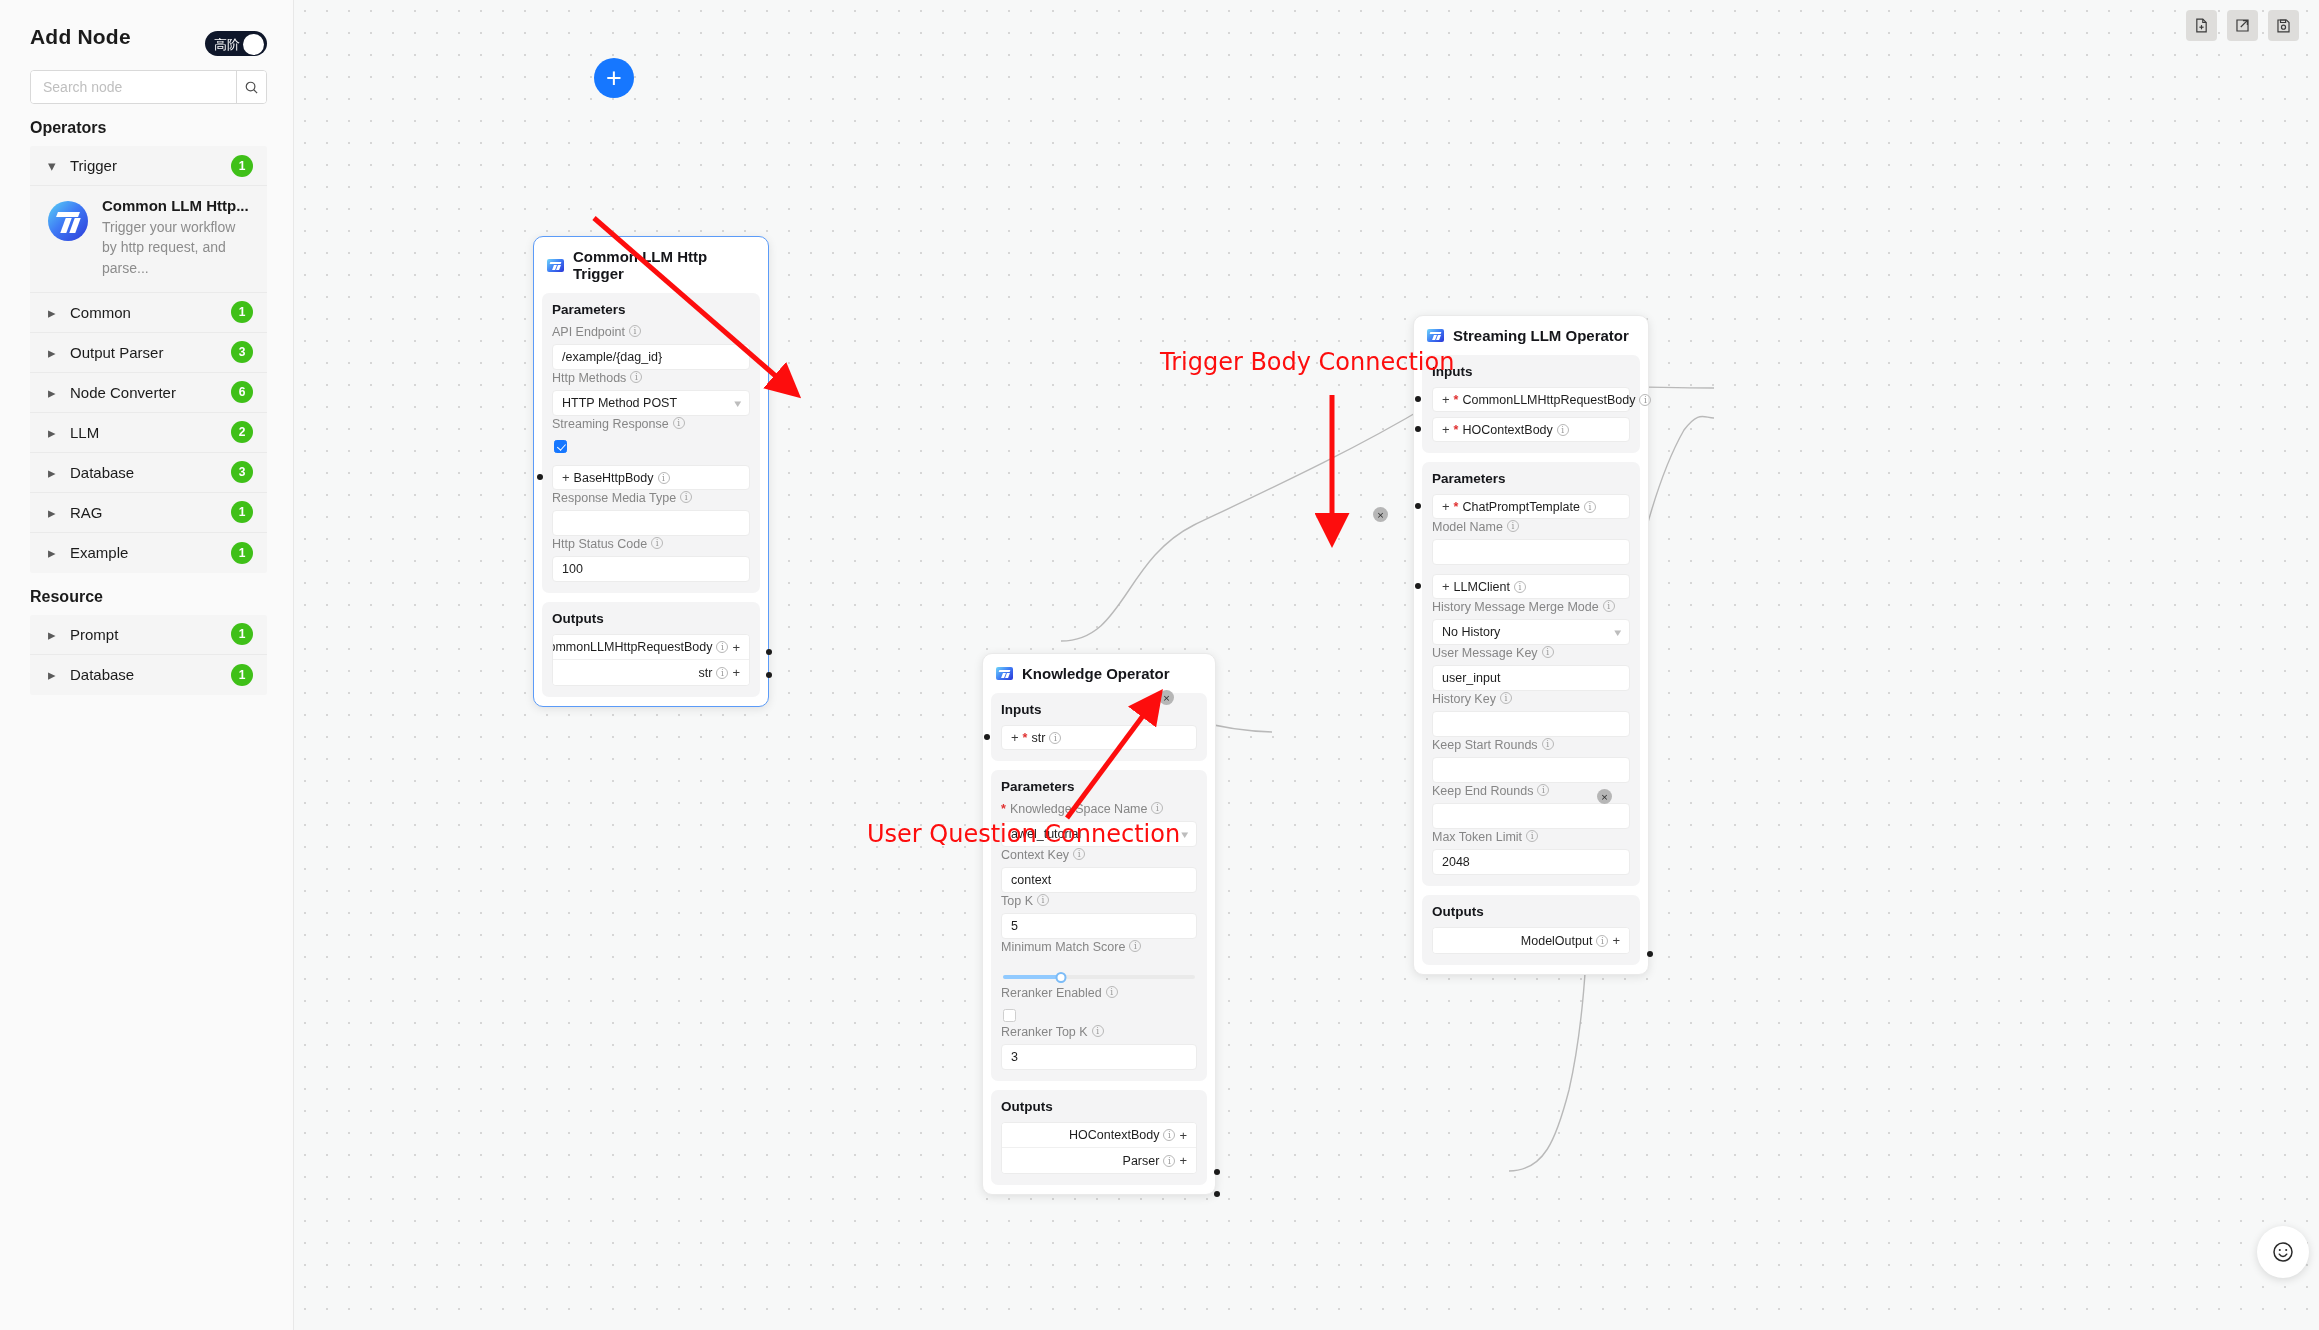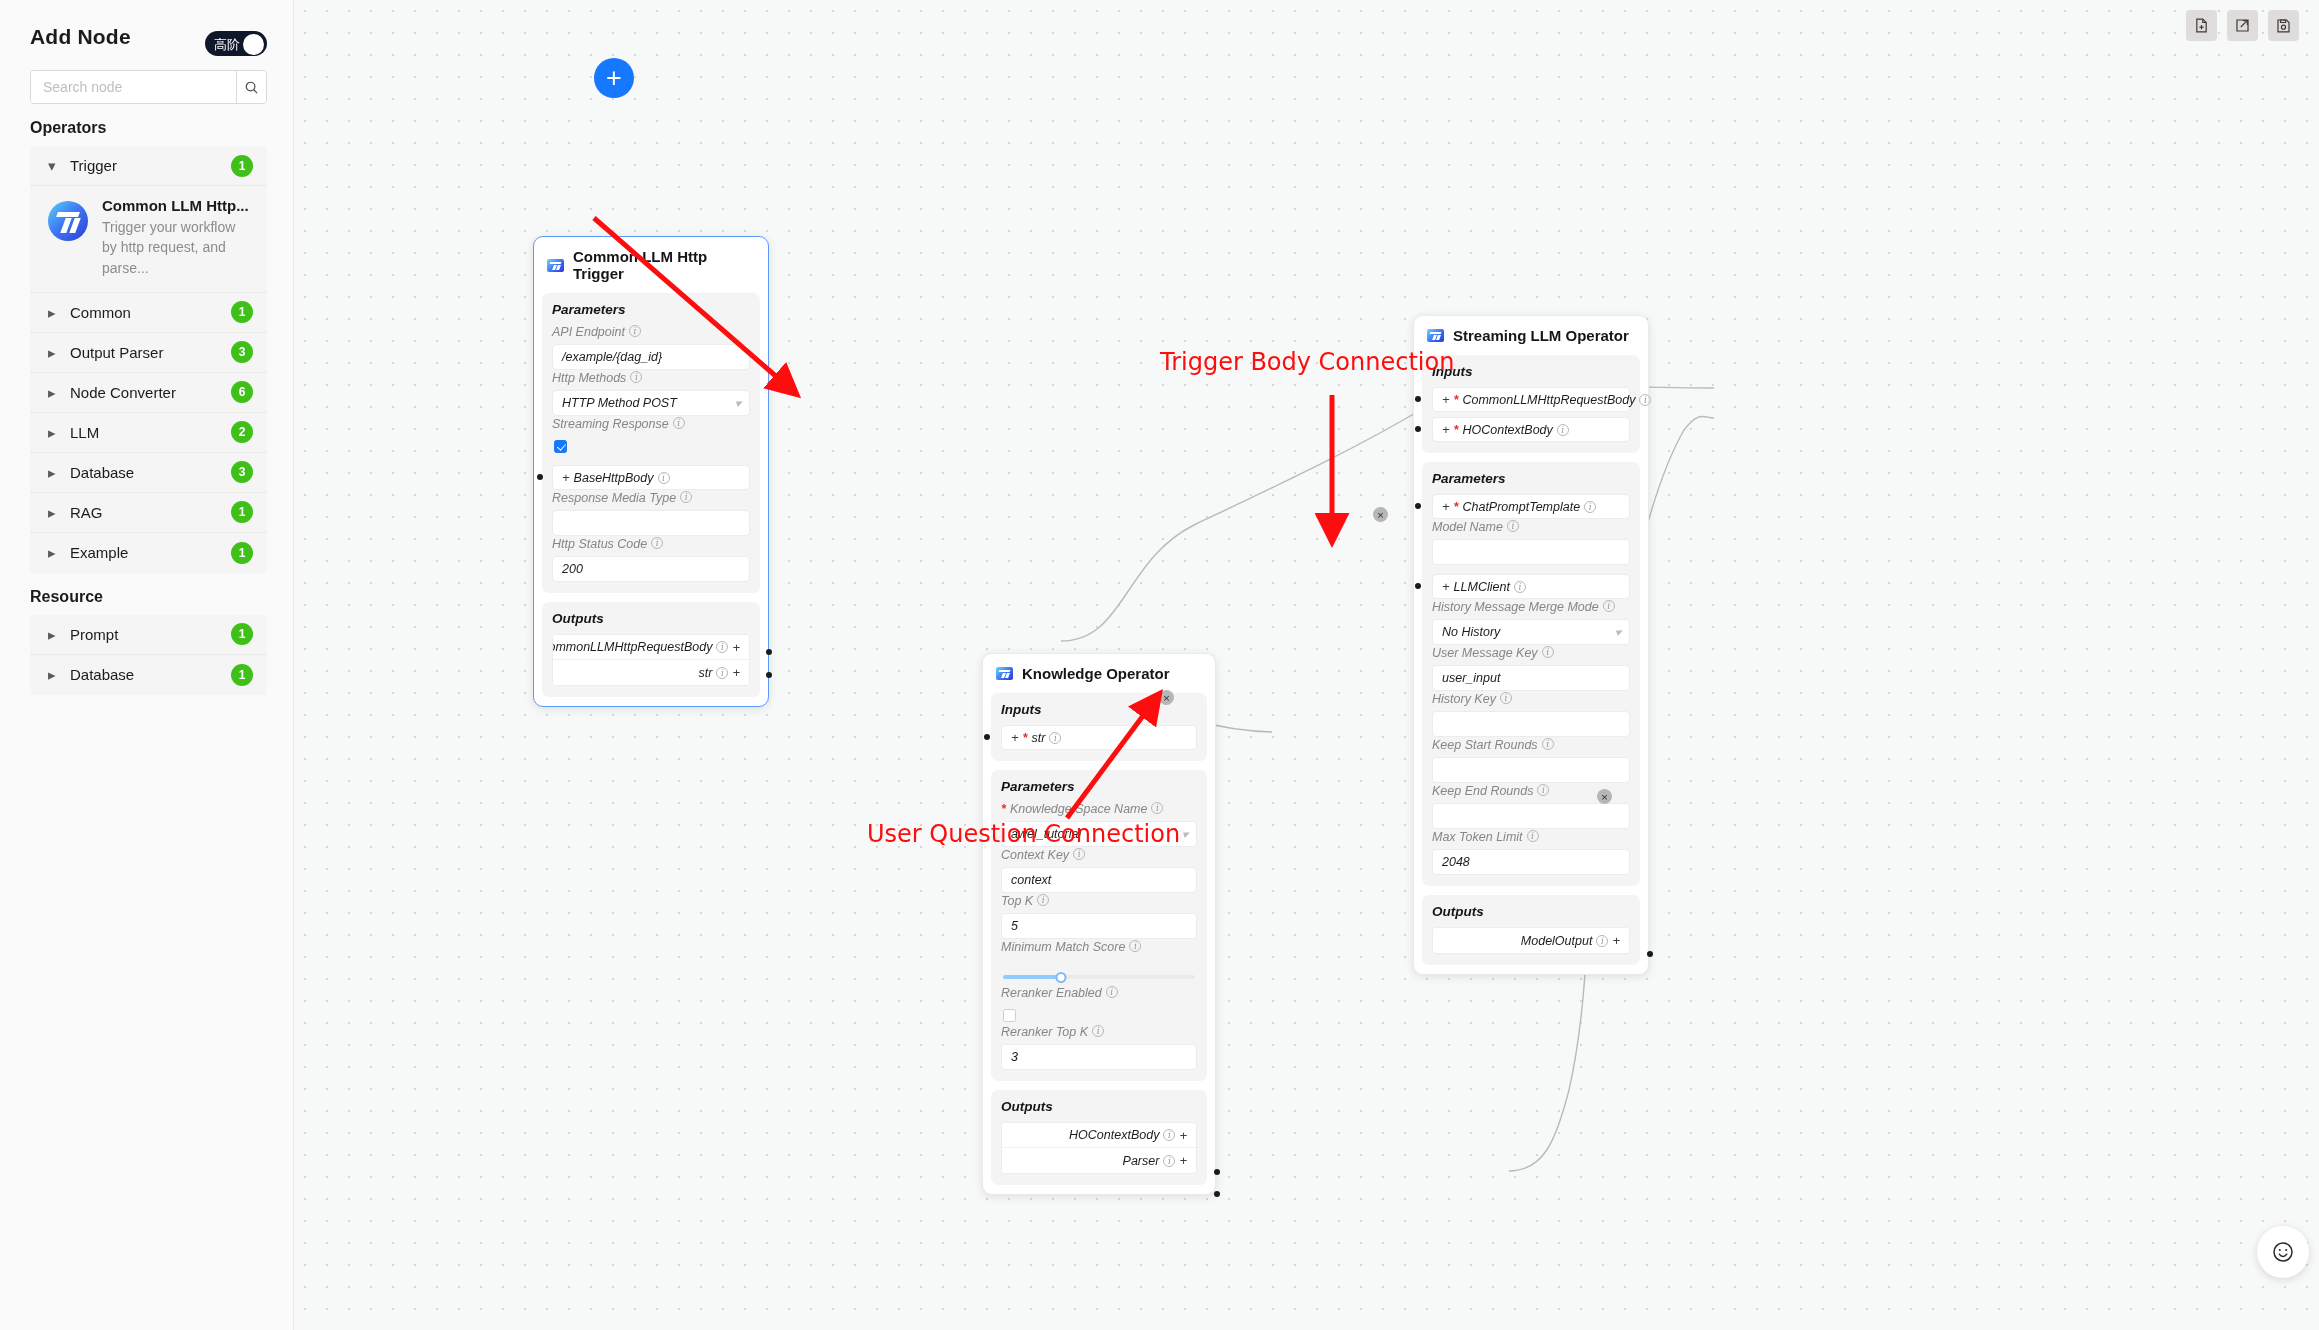--- a/index.html
+++ b/index.html
@@ -133,21 +133,21 @@
     padding: 11px 14px 11px 13px; font-size: 15px; font-weight: bold; color: #15161a;
   }
   .wf-logo {
     width: 17px; height: 13px; flex: 0 0 17px; border-radius: 2px;
     background: linear-gradient(135deg,#6fd6fa 0%,#3f7bf5 50%,#2a35d6 100%);
     position: relative; overflow: hidden;
   }
   .wf-logo::before{content:"";position:absolute;left:3px;top:3px;width:11px;height:2px;background:#fff;transform:skewX(-20deg);}
   .wf-logo::after{content:"";position:absolute;left:6px;top:6px;width:2.5px;height:5px;background:#fff;transform:skewX(-20deg);box-shadow:4px 0 0 #fff;}
   .wf-panel {
-    background: #f4f4f5; margin: 0 8px 9px 8px; border-radius: 7px; padding: 9px 10px 11px 10px; font-style: italic;
+    background: #f4f4f5; margin: 0 8px 9px 8px; border-radius: 7px; padding: 9px 10px 11px 10px;
   }
   .wf-panel-head { font-size: 13.5px; font-weight: bold; color: #15161a; margin-bottom: 8px; }
   .wf-label {
     font-size: 12.5px; color: #868686; margin: 1px 0 5px 0;
     display: flex; align-items: flex-start; gap: 4px;
   }
   .wf-label:first-of-type { margin-top: 0; }
   .req-star { color: #e03131; font-weight: bold; }
   .info-i {
     width: 12px; height: 12px; border-radius: 50%; border: 1px solid #b8b8b8;
@@ -411,21 +411,21 @@
         <div class="wf-label">
           <span>Response Media Type</span>
           <span class="info-i">i</span>
         </div>
         <div class="wf-input">&nbsp;</div>
 
         <div class="wf-label">
           <span>Http Status Code</span>
           <span class="info-i">i</span>
         </div>
-        <div class="wf-input">200</div>
+        <div class="wf-input">100</div>
       </div>
 
       <div class="wf-panel">
         <div class="wf-panel-head">Outputs</div>
         <div class="wf-out-list">
           <div class="wf-port-row out">
             <span>CommonLLMHttpRequestBody</span>
             <span class="info-i">i</span>
             <span class="plus-sm">+</span>
           </div>

